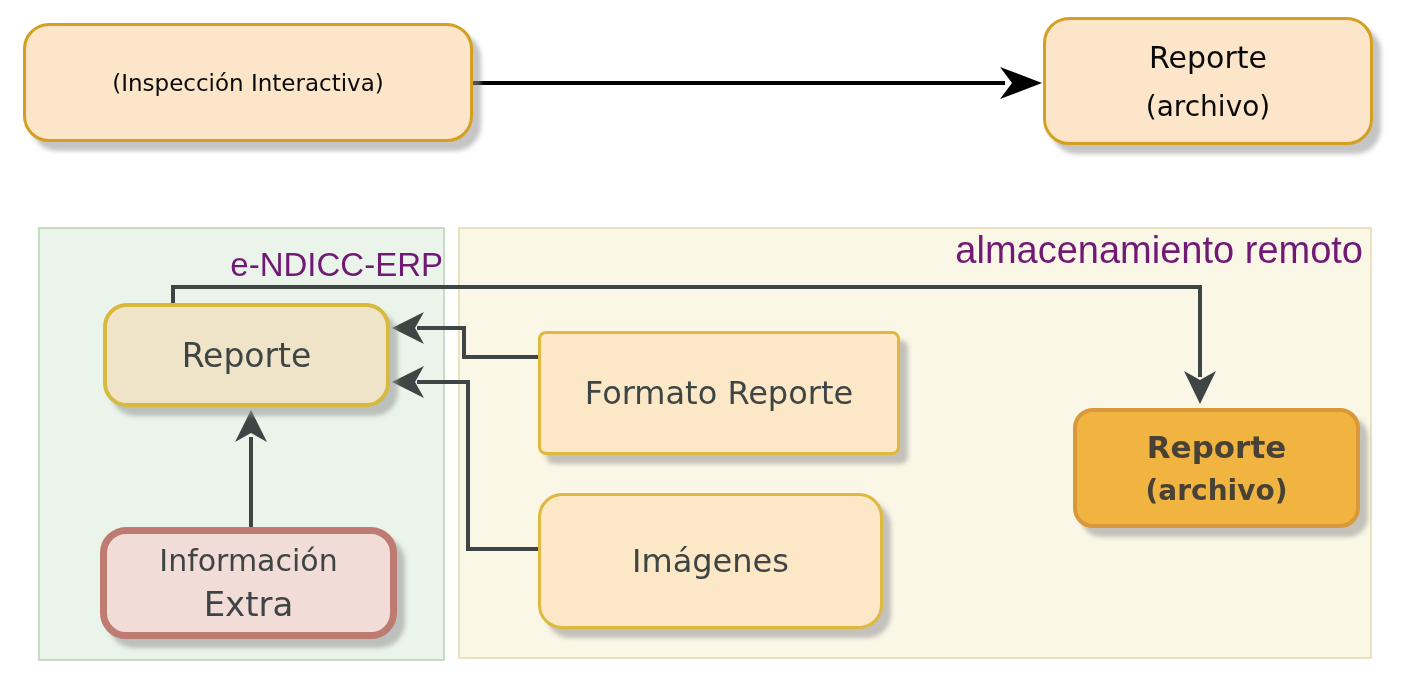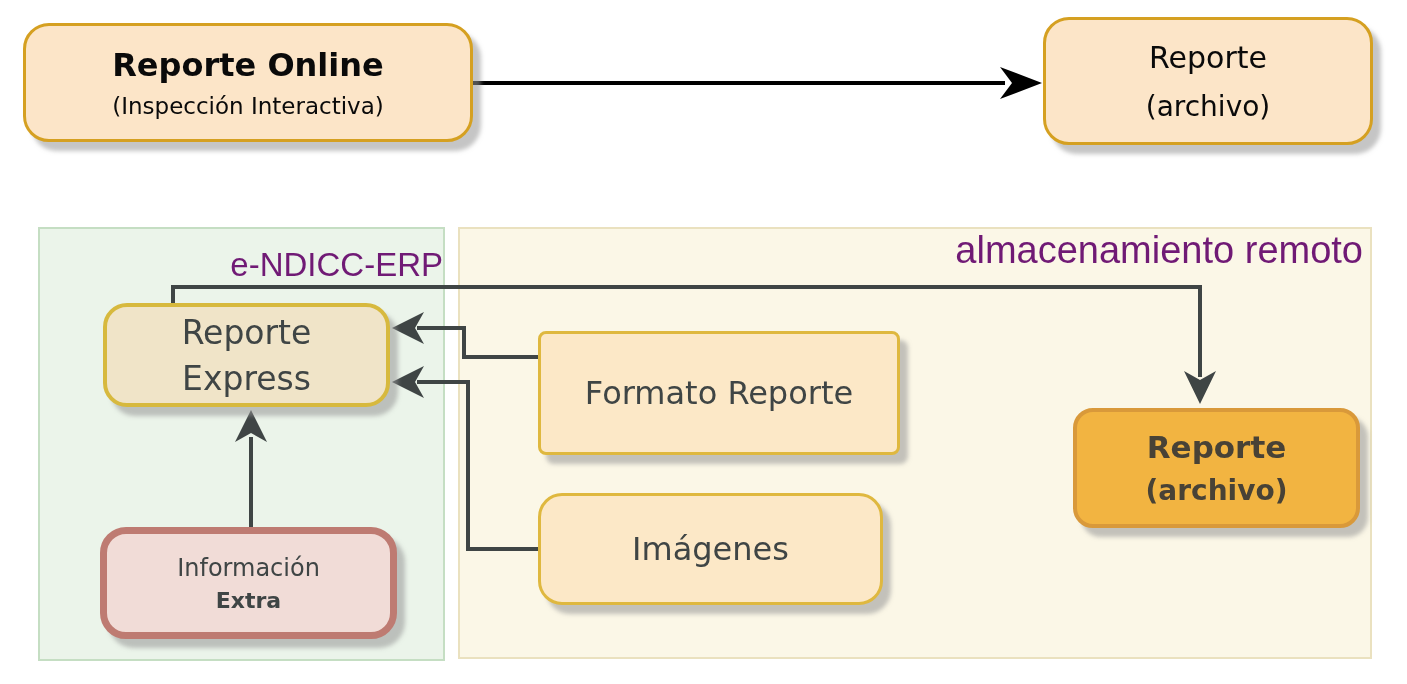--- a/index.html
+++ b/index.html
@@ -43,36 +43,36 @@
   .box-express{left:103px;top:303px;width:287px;height:104px;border-radius:24px;
       background:var(--tan-fill,#f0e4c8);border:4px solid var(--tan-border,#d7b93e);
       color:var(--dark-text,#3f4545);gap:7px;}
   .box-express .l1,.box-express .l2{font-size:33px;}
 
   .box-formato{left:538px;top:331px;width:362px;height:124px;border-radius:8px;
       background:var(--light-peach-fill,#fce8c7);border:3px solid var(--gold-border2,#dfb83f);
       color:var(--dark-text,#3f4545);gap:9px;}
   .box-formato .l1,.box-formato .l2{font-size:32px;}
 
-  .box-imagenes{left:538px;top:493px;width:345px;height:112px;border-radius:24px;
+  .box-imagenes{left:538px;top:493px;width:345px;height:136px;border-radius:24px;
       background:var(--light-peach-fill,#fce8c7);border:3px solid var(--gold-border2,#dfb83f);
       color:var(--dark-text,#3f4545);gap:8px;}
   .box-imagenes .l1,.box-imagenes .l2{font-size:32px;}
 
   .box-archivo-remote{left:1073px;top:408px;width:287px;height:120px;border-radius:20px;
       background:var(--amber-fill,#f2b441);border:4px solid var(--amber-border,#d9993a);
       color:#484236;font-weight:bold;gap:9px;}
   .box-archivo-remote .l1{font-size:31px;}
   .box-archivo-remote .l2{font-size:28px;}
 
   .box-extra{left:100px;top:527px;width:297px;height:112px;border-radius:26px;
       background:var(--pink-fill,#f1dcd7);border:7px solid var(--pink-border,#be7b72);
       color:var(--dark-text,#3f4545);gap:6px;}
-  .box-extra .l1{font-size:24px;}
-  .box-extra .l2{font-size:22px;font-weight:bold;}
+  .box-extra .l1{font-size:30px;}
+  .box-extra .l2{font-size:34px;font-weight:normal;}
 
   
   svg.wires{position:absolute;left:0;top:0;pointer-events:none;}
   .conn{fill:none;stroke:var(--arrow-dark,#3f4545);stroke-width:4;}
   .conn-black{fill:none;stroke:var(--arrow-black,#000000);stroke-width:4;}
   .head-dark{fill:var(--arrow-dark,#3f4545);stroke:none;}
   .head-black{fill:var(--arrow-black,#000000);stroke:none;}
 </style>
 </head>
 <body>
@@ -107,32 +107,30 @@
       <polygon class="head-dark" points="392,382 424,366 415,382 424,398"></polygon>
     </g>
 
     <g>
       <line class="conn" x1="251" y1="527" x2="251" y2="437"></line>
       <polygon class="head-dark" points="251,410 235,442 251,433 267,442"></polygon>
     </g>
   </svg>
 
   <div class="node box-online">
-    <div class="l1">Reporte Online</div>
     <div class="l2">(Inspección Interactiva)</div>
   </div>
 
   <div class="node box-archivo-top">
     <div class="l1">Reporte</div>
     <div class="l2">(archivo)</div>
   </div>
 
   <div class="node box-express">
     <div class="l1">Reporte</div>
-    <div class="l2">Express</div>
   </div>
 
   <div class="node box-formato">
     <div class="l1">Formato Reporte</div>
   </div>
 
   <div class="node box-imagenes">
     <div class="l1">Imágenes</div>
   </div>
 

